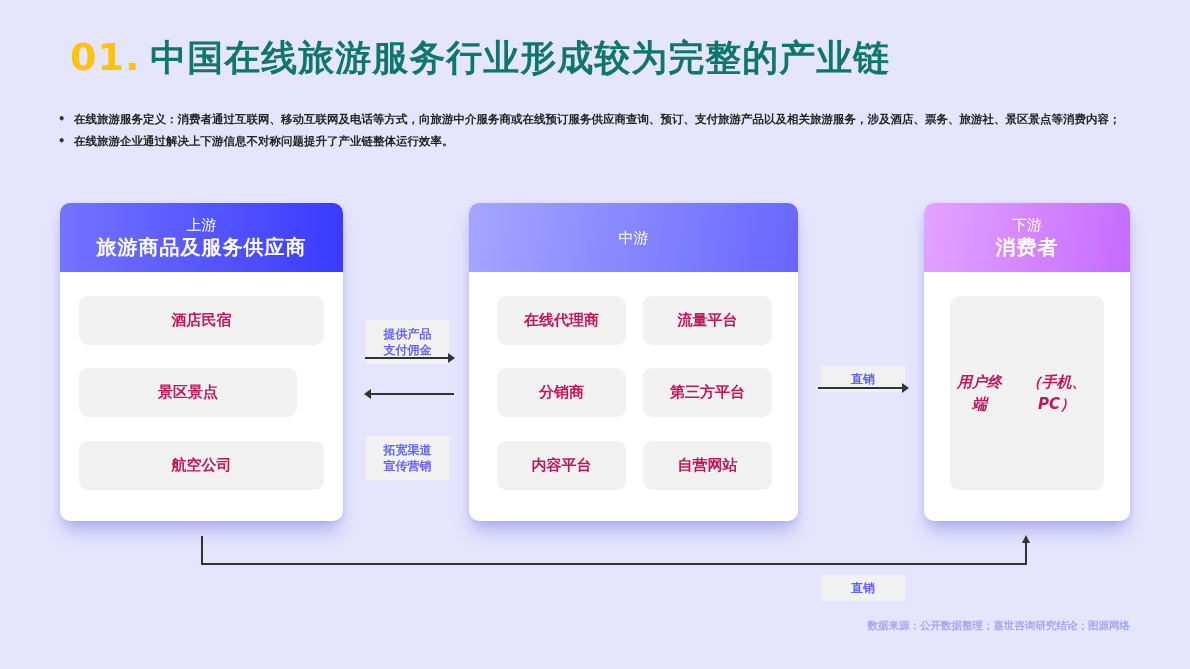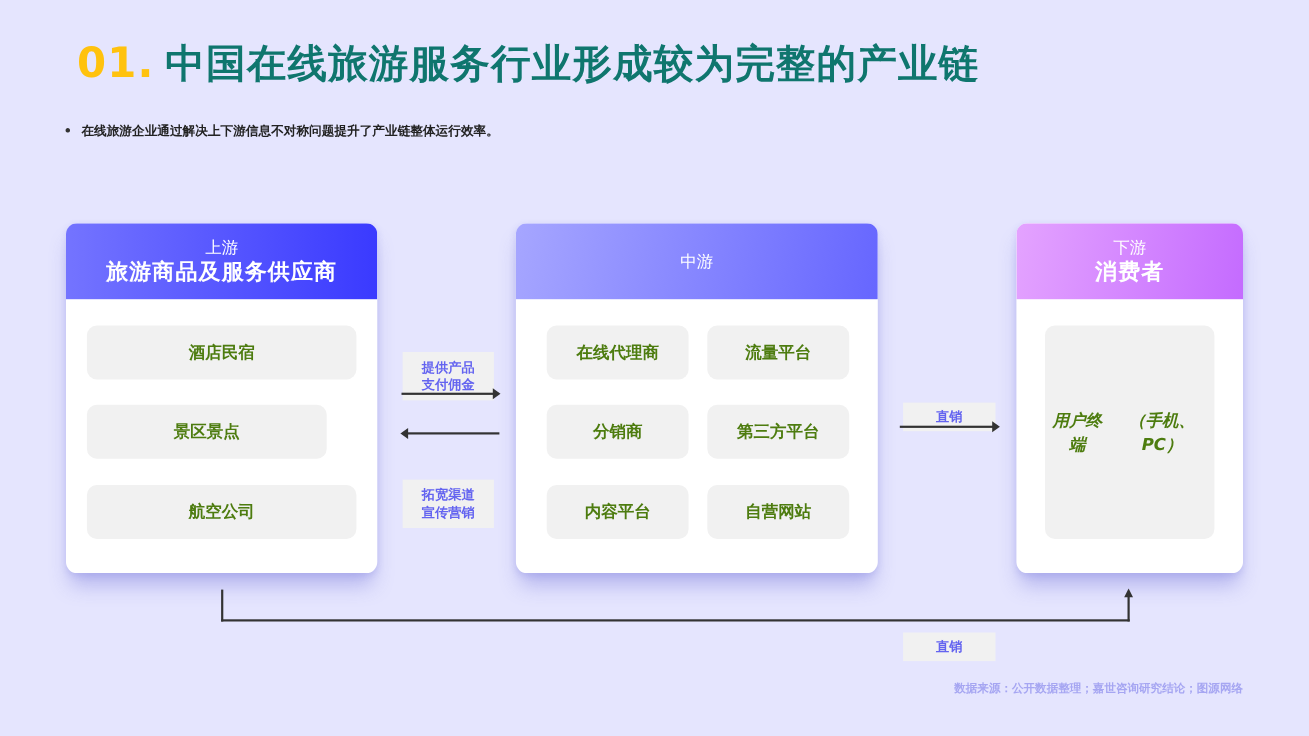--- a/index.html
+++ b/index.html
@@ -39,21 +39,21 @@
     .card.up { left: 60px; top: 203px; width: 283px; height: 318px; }
     .card.up .head { background: linear-gradient(90deg, #7474ff 0%, #3a3aff 100%); }
     .card.mid { left: 469px; top: 203px; width: 329px; height: 318px; }
     .card.mid .head { background: linear-gradient(100deg, #a6a6ff 0%, #6666ff 100%); }
     .card.down { left: 924px; top: 203px; width: 206px; height: 318px; }
     .card.down .head { background: linear-gradient(100deg, #e4a3ff 0%, #c46bff 100%); }
 
     .item {
       position: absolute; background: #f1f1f1; border-radius: 9px;
       display: flex; align-items: center; justify-content: center;
-      font-size: 15px; font-weight: bold; color: #4d7c0f; text-align: center;
+      font-size: 15px; font-weight: bold; color: #be185d; text-align: center;
     }
     .label-box {
       position: absolute; background: #f1f1f1;
       color: #6464f0; font-size: 12px; font-weight: bold;
       display: flex; flex-direction: column; align-items: center; justify-content: center;
       line-height: 16px;
       margin-top: 24px;
     }
     .arrow { position: absolute; height: 2px; background: #333; }
     .arrow.right::after {
@@ -77,20 +77,21 @@
 </head>
 <body>
 
 <div class="title">
   <span class="num">01</span>
   <span class="dot">.</span>
   <span class="text">中国在线旅游服务行业形成较为完整的产业链</span>
 </div>
 
 <ul class="bullets">
+  <li>在线旅游服务定义：消费者通过互联网、移动互联网及电话等方式，向旅游中介服务商或在线预订服务供应商查询、预订、支付旅游产品以及相关旅游服务，涉及酒店、票务、旅游社、景区景点等消费内容；</li>
   <li>在线旅游企业通过解决上下游信息不对称问题提升了产业链整体运行效率。</li>
 </ul>
 
 <div class="card up">
   <div class="head">
     <div class="sub">上游</div>
     <div class="main">旅游商品及服务供应商</div>
   </div>
 </div>
 <div class="item" style="left:79px;top:296px;width:245px;height:49px;">酒店民宿</div>

